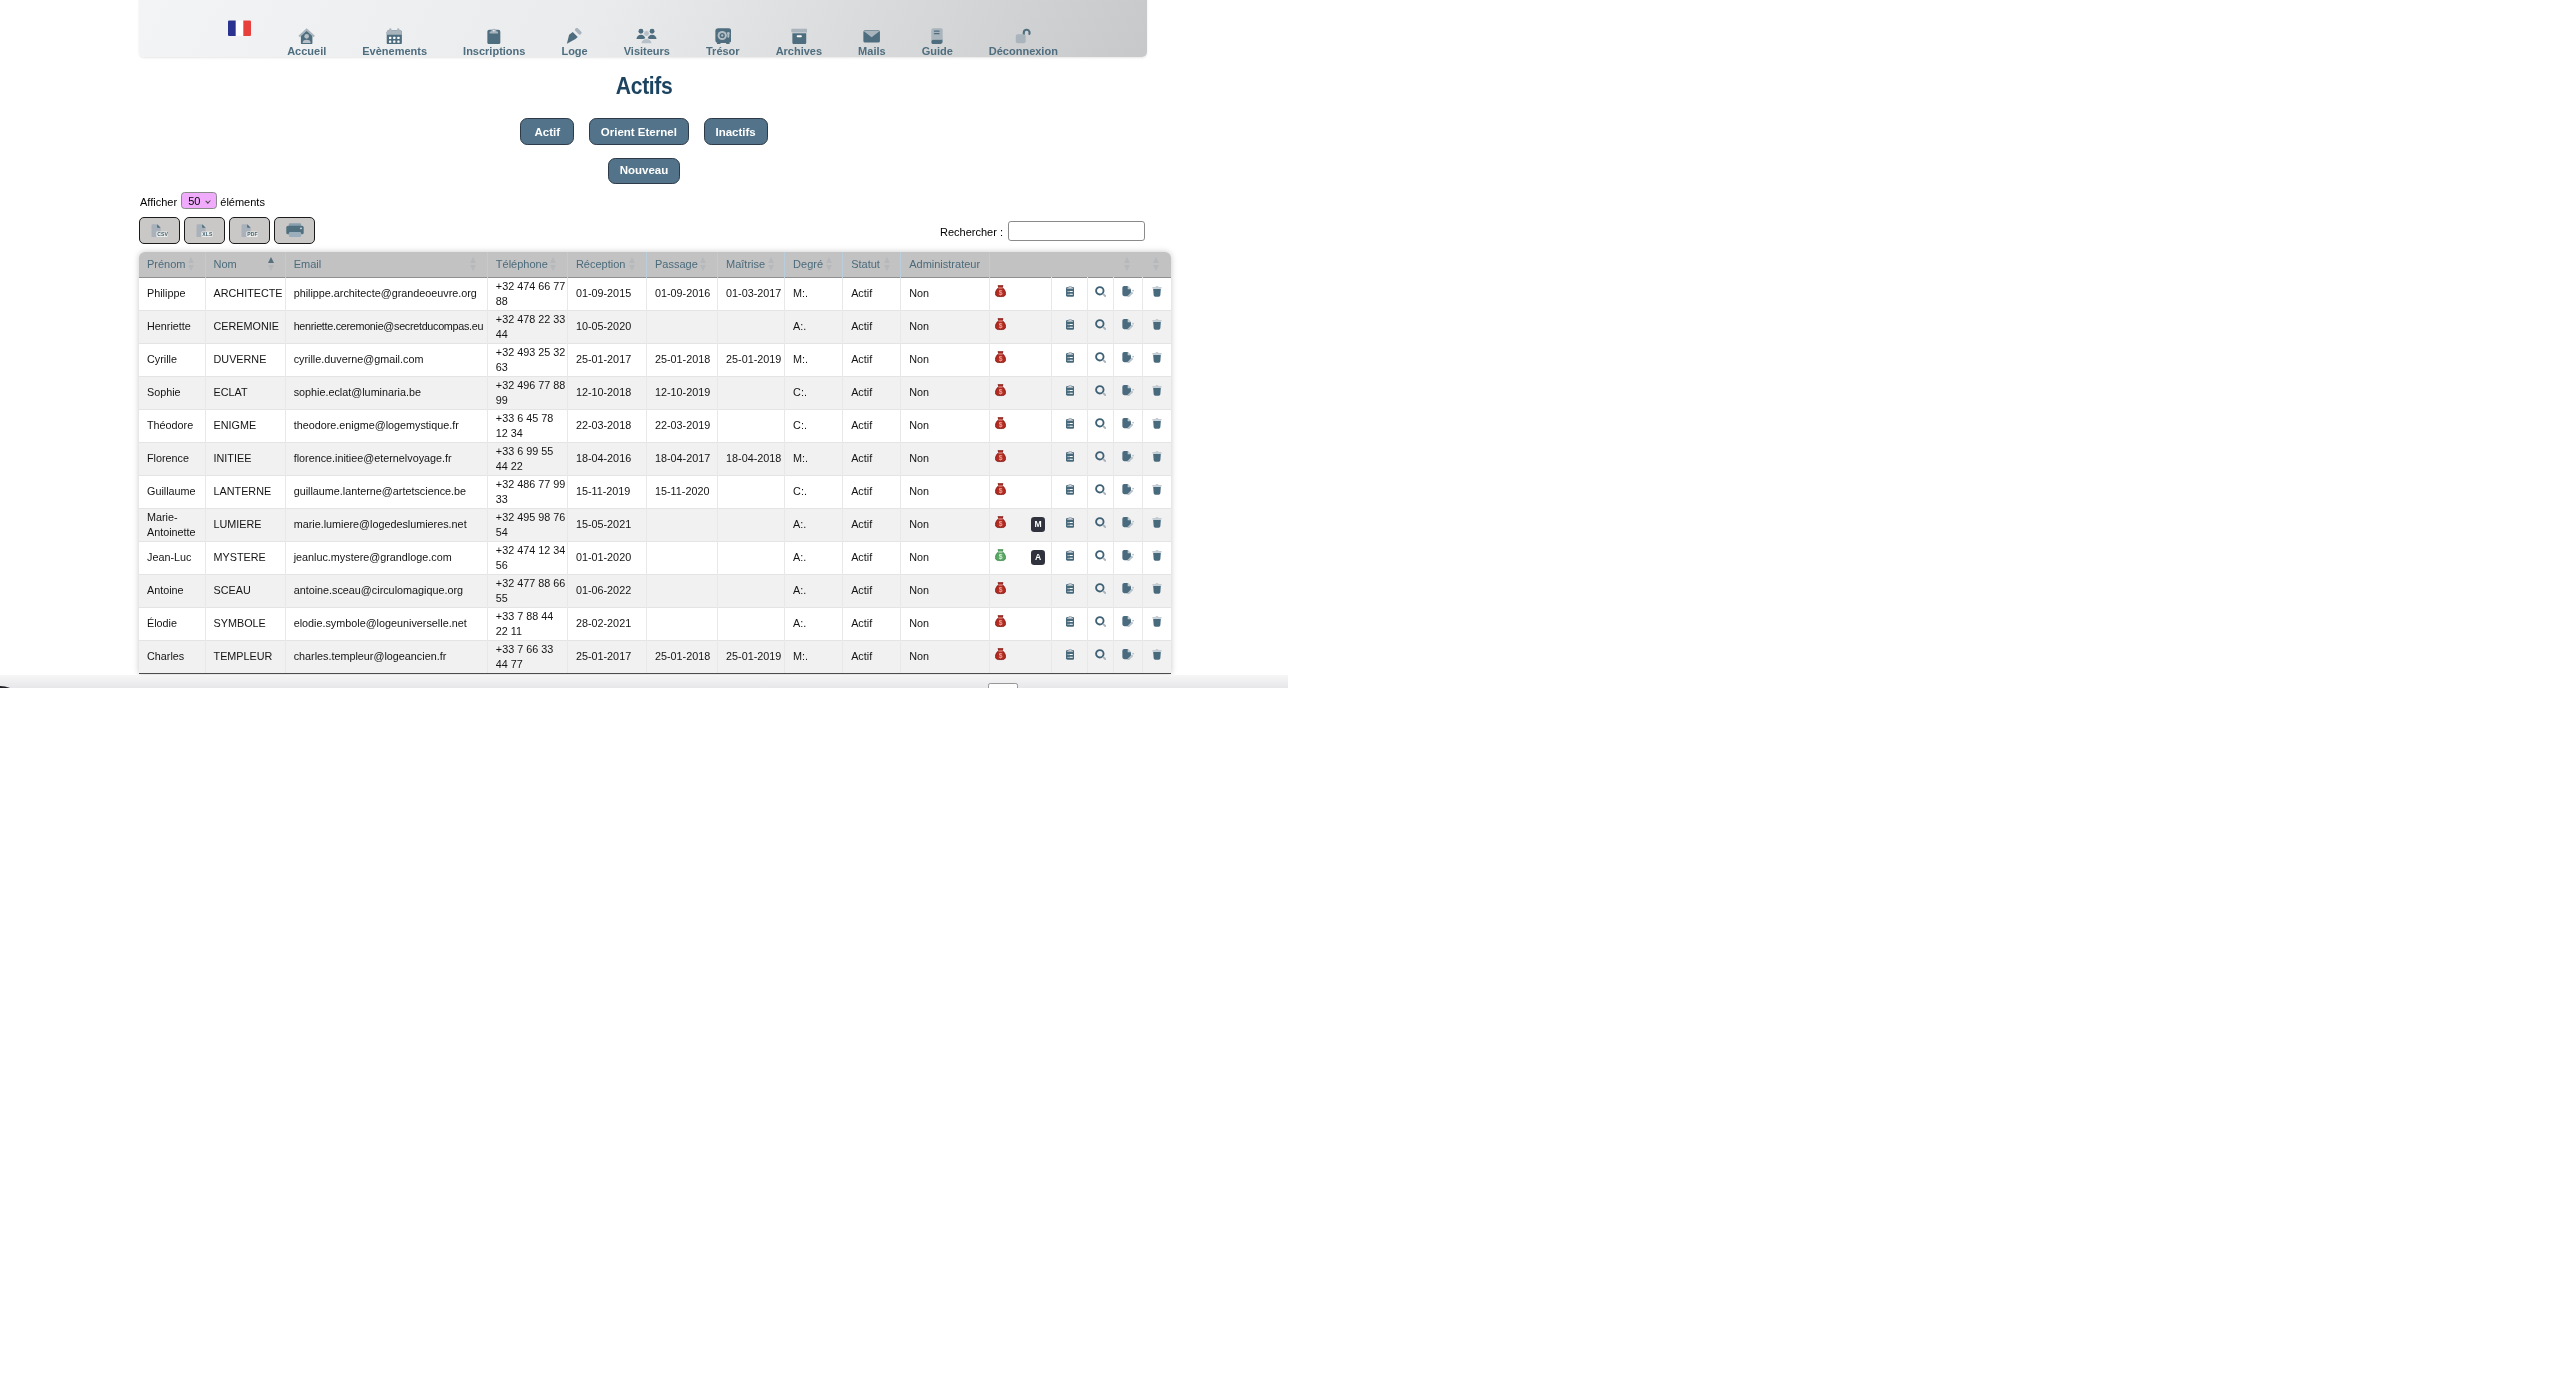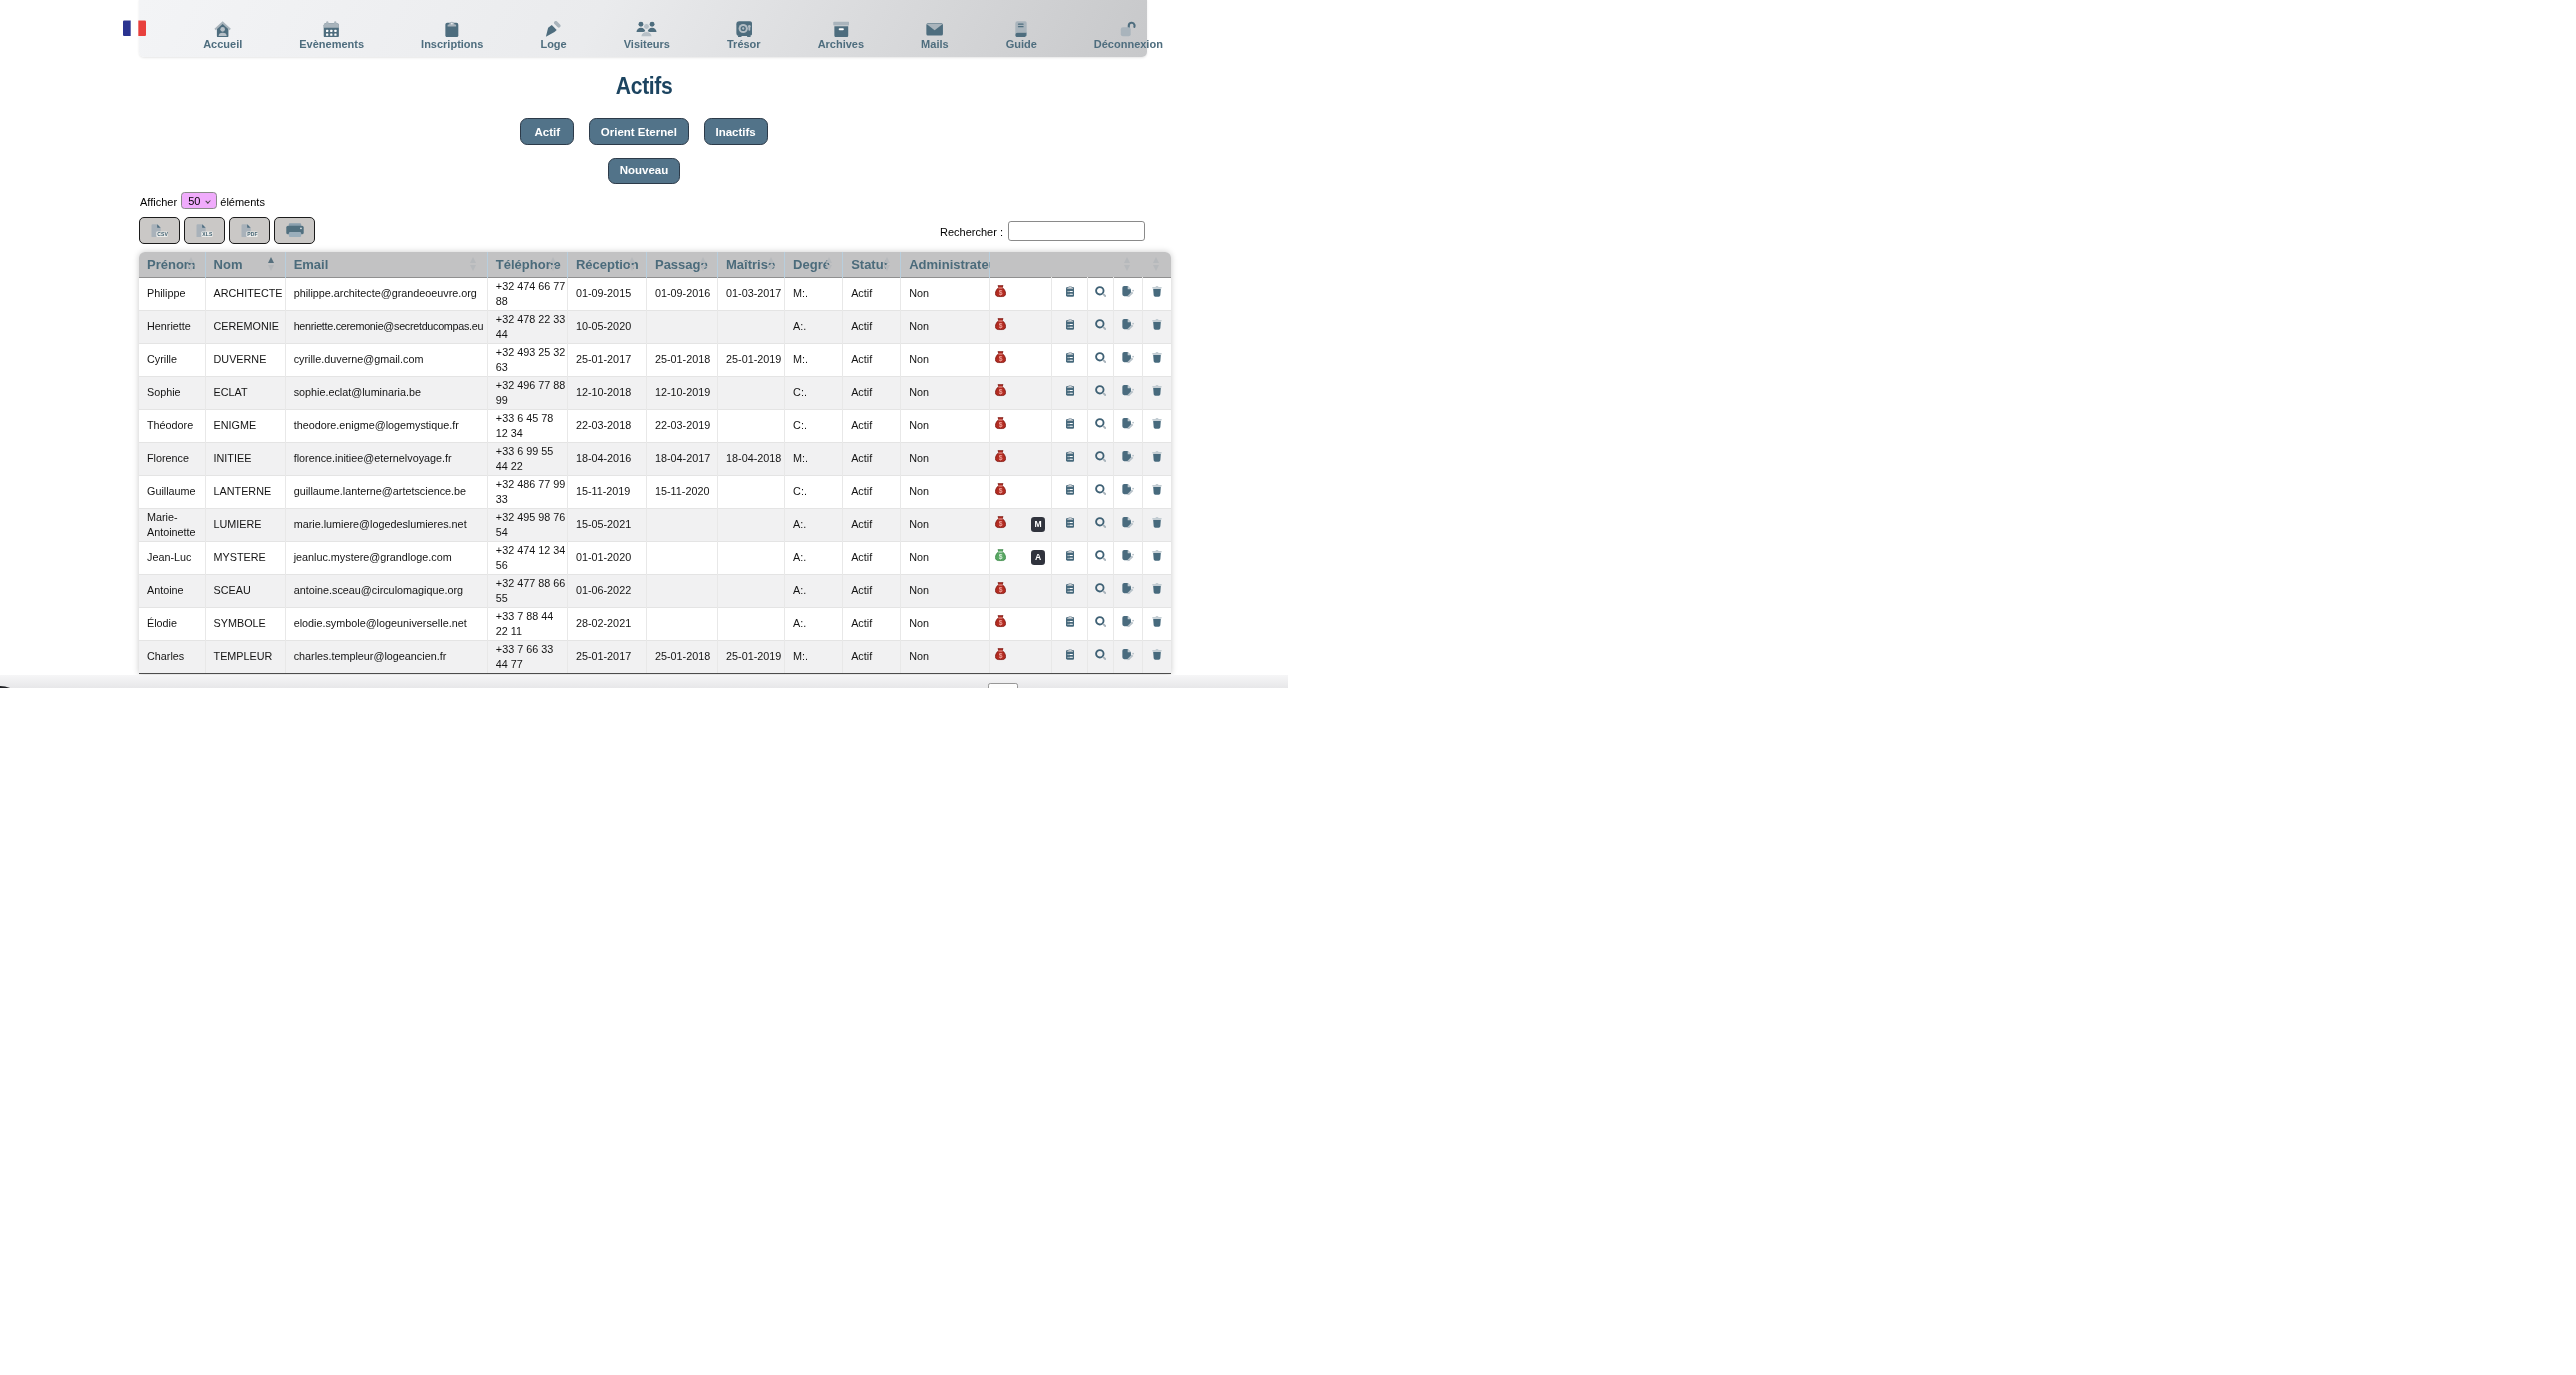--- a/index.html
+++ b/index.html
@@ -3,22 +3,22 @@
 <meta charset="utf-8">
 <style>
 * { margin:0; padding:0; box-sizing:border-box; }
 html,body { width:1288px; height:688px; overflow:hidden; background:#fff;
   font-family:"Liberation Sans", sans-serif; }
 body { position:relative; }
 
 
 .nav { position:absolute; left:139px; top:0; width:1008px; height:57px;
   background:linear-gradient(118deg,#f3f4f6 0%,#eaebed 45%,#d4d5d7 80%,#c7c8ca 100%);
-  border-radius:0 0 5px 5px; display:flex; justify-content:center; align-items:center;
-  gap:57px; box-shadow:0 0.7px 2.2px rgba(0,0,0,0.10); }
+  border-radius:0 0 5px 5px; display:flex; justify-content:center; align-items:flex-end;
+  gap:36px; box-shadow:0 0.7px 2.2px rgba(0,0,0,0.10); }
 .nitem { display:flex; flex-direction:column; align-items:center; padding-top:13.7px; }
 .nitem svg { height:16.6px; margin-bottom:1.4px; }
 .nitem .nlabel { font-size:11px; font-weight:bold; color:#4e6d7e; line-height:11.5px; white-space:nowrap; }
 .flagwrap { align-self:center; padding-top:0; margin-top:1.4px; }
 
 
 h1.title { position:absolute; top:72px; left:0; width:1288px; text-align:center;
   font-size:24px; color:#1c4460; letter-spacing:-0.4px; }
 h1.title span { display:inline-block; transform:scaleX(0.88); transform-origin:center; }
 .btnrow { position:absolute; left:0; width:1288px; display:flex; justify-content:center; gap:15px; }
@@ -41,22 +41,22 @@
   display:flex; align-items:center; justify-content:center; }
 .search { position:absolute; top:221px; left:940px; font-size:11px; }
 .search .lbl { position:absolute; left:0; top:5px; white-space:nowrap; }
 .sinput { position:absolute; left:68px; top:0; width:137px; height:20px; border:0.7px solid #8a8a8a;
   border-radius:2.9px; background:#fff; }
 
 
 .twrap { position:absolute; left:139px; top:252px; width:1032px;
   box-shadow:0 0 6.5px rgba(0,0,0,0.22); border-radius:5.8px 5.8px 0 0; }
 table { border-collapse:collapse; table-layout:fixed; width:1032px; font-size:10.8px; color:#141414; }
-thead th { background:#c2c2c3; height:25px; font-size:13px; color:#4b6b7b; text-align:left;
-  padding:0 0 0 8px; position:relative; font-weight:bold; }
+thead th { background:#c2c2c3; height:25px; font-size:11px; color:#4b6b7b; text-align:left;
+  padding:0 0 0 8px; position:relative; font-weight:normal; }
 thead th.nob { padding:0; }
 thead tr { border-bottom:1.1px solid #909090; }
 th:first-child { border-radius:5.8px 0 0 0; }
 th:last-child { border-radius:0 5.8px 0 0; }
 thead th + th { border-left:1.4px solid #b8cedd; }
 thead th.nob + th.nob { border-left:none; }
 tbody td { height:33px; padding:0 2.9px 0 8px; vertical-align:middle; line-height:15px;
   background:#fff; border-top:0.7px solid #e4e4e4; overflow:hidden; white-space:nowrap; }
 tbody td + td { border-left:0.7px solid #e8e8e8; }
 tbody tr:first-child td { border-top:none; }

